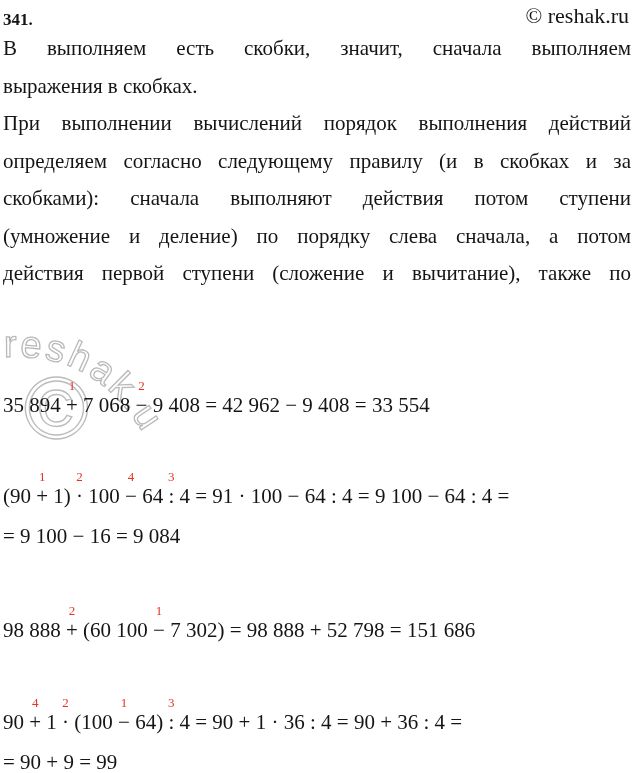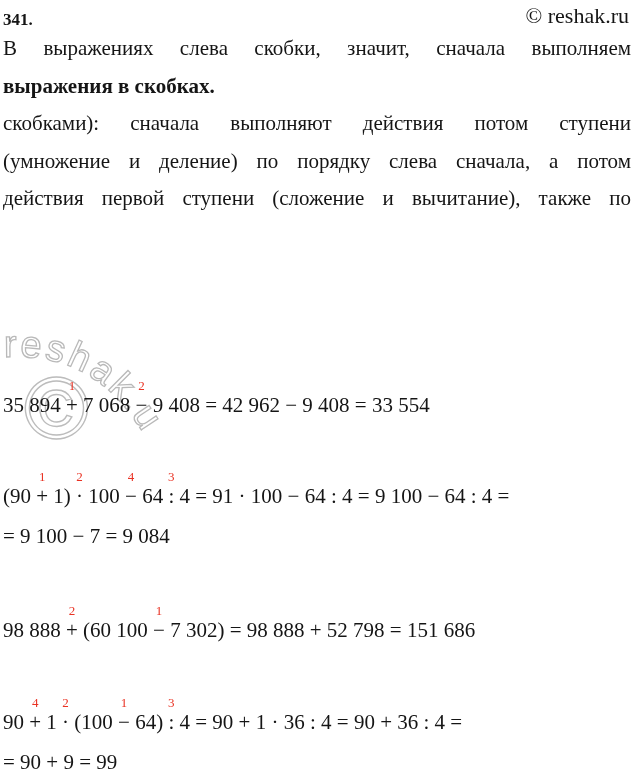--- a/index.html
+++ b/index.html
@@ -25,21 +25,21 @@
     position: absolute; top: 30px; left: 3px; right: 3px; z-index: 2;
   }
   .tline {
     display: block;
     height: 37.5px; line-height: 37.5px;
     font-size: 21px;
     text-align: justify;
     text-align-last: justify;
     white-space: normal;
   }
-  .tline.last { text-align-last: left; font-weight: bold; }
+  .tline.last { text-align-last: left; }
   .equation {
     position: absolute; left: 3px; right: 3px; z-index: 2;
   }
   .eq1 { top: 385px; }
   .eq2 { top: 476px; }
   .eq3 { top: 610px; }
   .eq4 { top: 702px; }
   .eline {
     display: block;
     height: 40px; line-height: 40px;
@@ -64,24 +64,26 @@
 
 <div class="page">
 
   <div class="header-row">
     <div class="problem-number">341.</div>
     <div class="brand">© reshak.ru</div>
   </div>
 
   <div class="paragraphs">
       <div>
-        <div class="tline">В выражениях слева скобки, значит, сначала выполняем</div>
+        <div class="tline">В выполняем есть скобки, значит, сначала выполняем</div>
         <div class="tline last">выражения в скобках.</div>
       </div>
       <div>
+        <div class="tline">При выполнении вычислений порядок выполнения действий</div>
+        <div class="tline">определяем согласно следующему правилу (и в скобках и за</div>
         <div class="tline">скобками): сначала выполняют действия потом ступени</div>
         <div class="tline">(умножение и деление) по порядку слева сначала, а потом</div>
         <div class="tline">действия первой ступени (сложение и вычитание), также по</div>
       </div>
     </div>
 
   <svg class="watermark" width="215" height="140" viewBox="0 0 215 140">
     <g>
       <text x="24" y="113" font-size="88" font-family="Liberation Sans, sans-serif" fill="#ffffff" stroke="#bcbcbc" stroke-width="1.4">©</text>
     </g>
@@ -89,21 +91,21 @@
     <text font-size="38" font-family="Liberation Sans, sans-serif" fill="#ffffff" stroke="#b9b9b9" stroke-width="1.3" letter-spacing="3">
       <textPath id="wm-textpath" href="#wm-arc">reshak.u</textPath>
     </text>
   </svg>
 
   <div class="equation eq1">
       <div class="eline">35 894 <span class="op"><span class="step" style="color: rgb(233, 50, 35);">1</span>+</span> 7 068 <span class="op"><span class="step" style="color: rgb(233, 50, 35);">2</span>−</span> 9 408 = 42 962 − 9 408 = 33 554</div>
     </div>
   <div class="equation eq2">
       <div class="eline">(90 <span class="op"><span class="step" style="color: rgb(233, 50, 35);">1</span>+</span> 1) <span class="op"><span class="step" style="color: rgb(233, 50, 35);">2</span>·</span> 100 <span class="op"><span class="step" style="color: rgb(233, 50, 35);">4</span>−</span> 64 <span class="op"><span class="step" style="color: rgb(233, 50, 35);">3</span>:</span> 4 = 91 · 100 − 64 : 4 = 9 100 − 64 : 4 =</div>
-      <div class="eline">= 9 100 − 7 = 9 084</div>
+      <div class="eline">= 9 100 − 16 = 9 084</div>
     </div>
   <div class="equation eq3">
       <div class="eline">98 888 <span class="op"><span class="step" style="color: rgb(233, 50, 35);">2</span>+</span> (60 100 <span class="op"><span class="step" style="color: rgb(233, 50, 35);">1</span>−</span> 7 302) = 98 888 + 52 798 = 151 686</div>
     </div>
   <div class="equation eq4">
       <div class="eline">90 <span class="op"><span class="step" style="color: rgb(233, 50, 35);">4</span>+</span> 1 <span class="op"><span class="step" style="color: rgb(233, 50, 35);">2</span>·</span> (100 <span class="op"><span class="step" style="color: rgb(233, 50, 35);">1</span>−</span> 64) <span class="op"><span class="step" style="color: rgb(233, 50, 35);">3</span>:</span> 4 = 90 + 1 · 36 : 4 = 90 + 36 : 4 =</div>
       <div class="eline">= 90 + 9 = 99</div>
     </div>
 
 </div>

